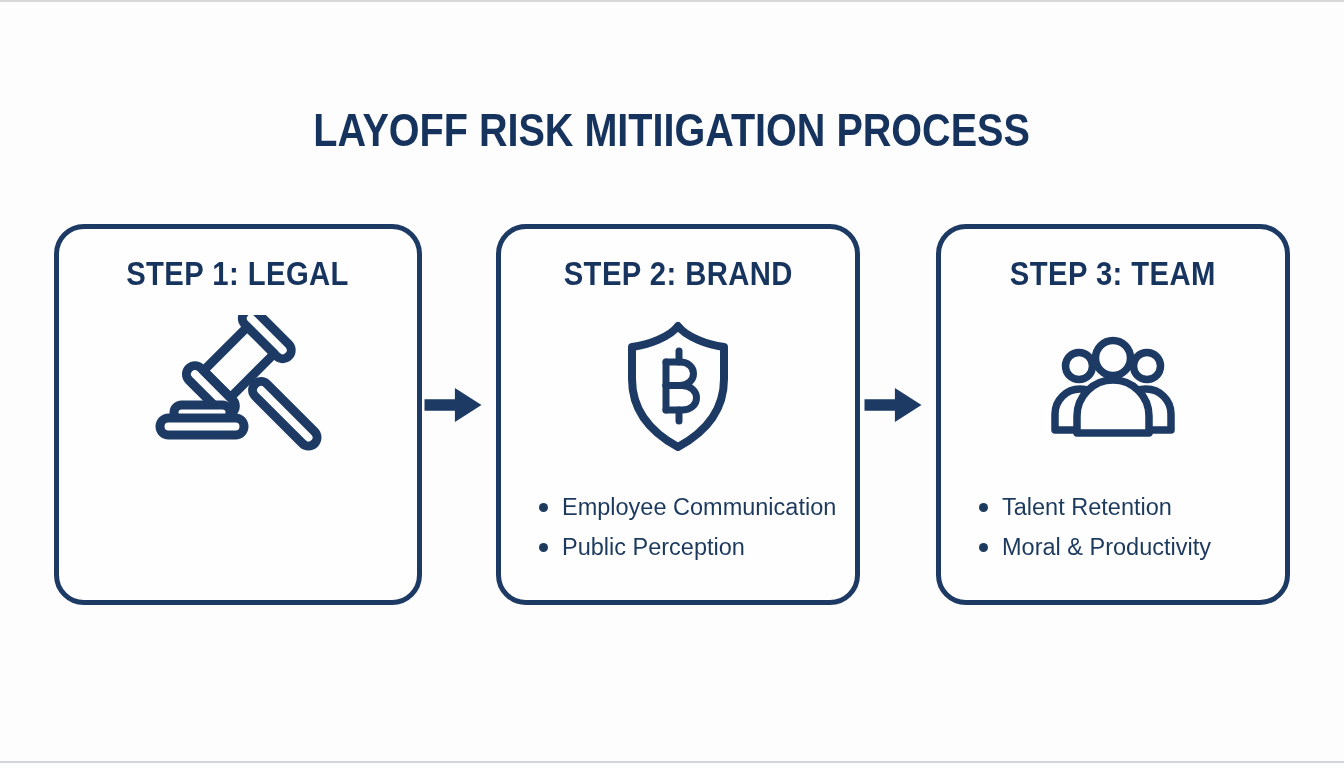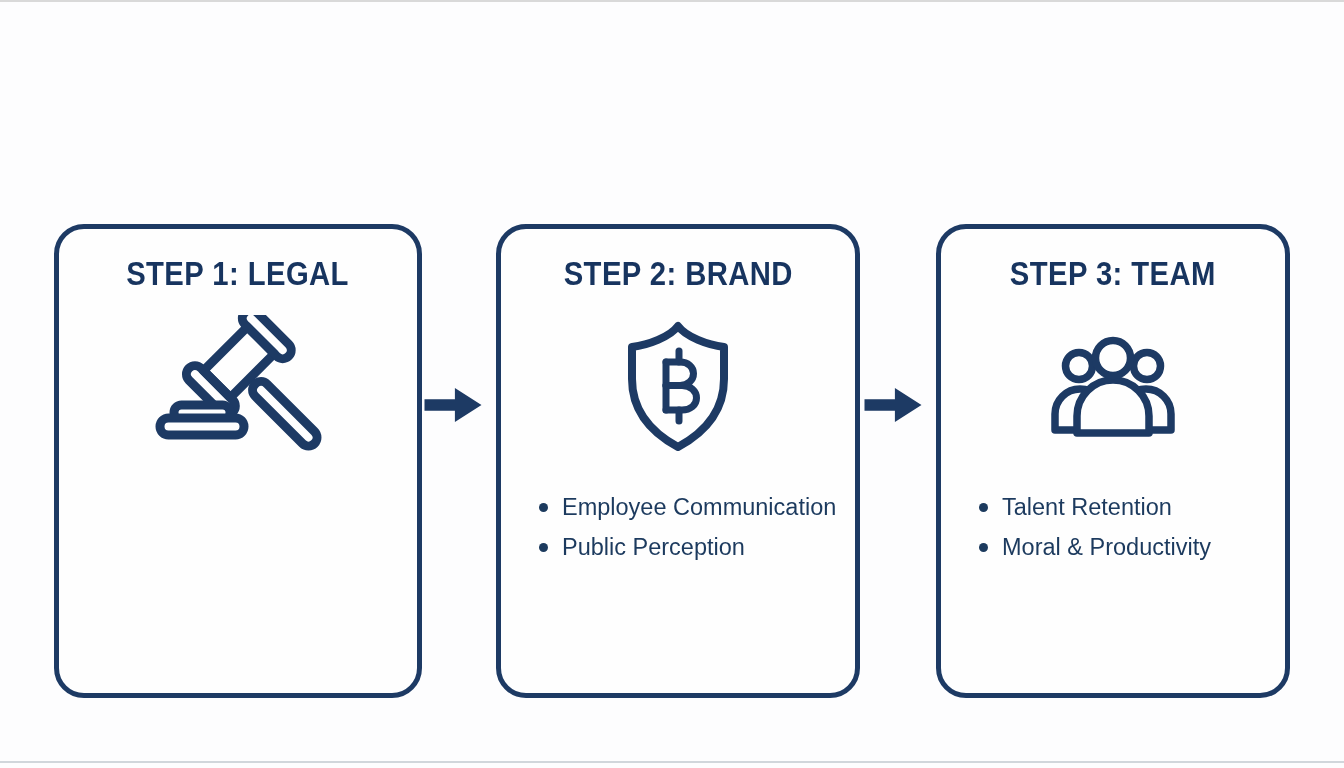--- a/index.html
+++ b/index.html
@@ -21,21 +21,21 @@
     display:inline-block;
     font-weight:bold;
     font-size:46px;
     color:#16335e;
     letter-spacing:0px;
     transform:scaleX(0.86);
     white-space:nowrap;
   }
 
   .card {
-    position:absolute; top:224px; height:474px;
+    position:absolute; top:224px; height:381px;
     border:5px solid #1d3a64;
     border-radius:30px;
     background:#fefefe;
   }
   .card.c1 { left:54px;  width:368px; }
   .card.c2 { left:496px; width:364px; }
   .card.c3 { left:936px; width:354px; }
 
   .card-heading { margin-top:25px; text-align:center; }
   .card-heading .h {
@@ -67,20 +67,23 @@
   svg .stroke-fill { fill:#fefefe; stroke:#1d3a64; stroke-linecap:round; stroke-linejoin:round; }
 </style>
 </head>
 <body>
 
 <div class="canvas">
 
   <div class="hairline top"></div>
   <div class="hairline bottom"></div>
 
+  <div class="title-row">
+    <span class="t">LAYOFF RISK MITIIGATION PROCESS</span>
+  </div>
 
   <div class="card c1">
     <div class="card-heading">
       <span class="h">STEP 1: LEGAL</span>
     </div>
     <div class="icon-wrap">
       <svg width="172" height="142" viewBox="0 0 172 142">
         <g class="stroke" stroke-width="9">
           <g transform="translate(84,50) rotate(45)">
             <rect x="-19" y="-35" width="38" height="62"></rect>

